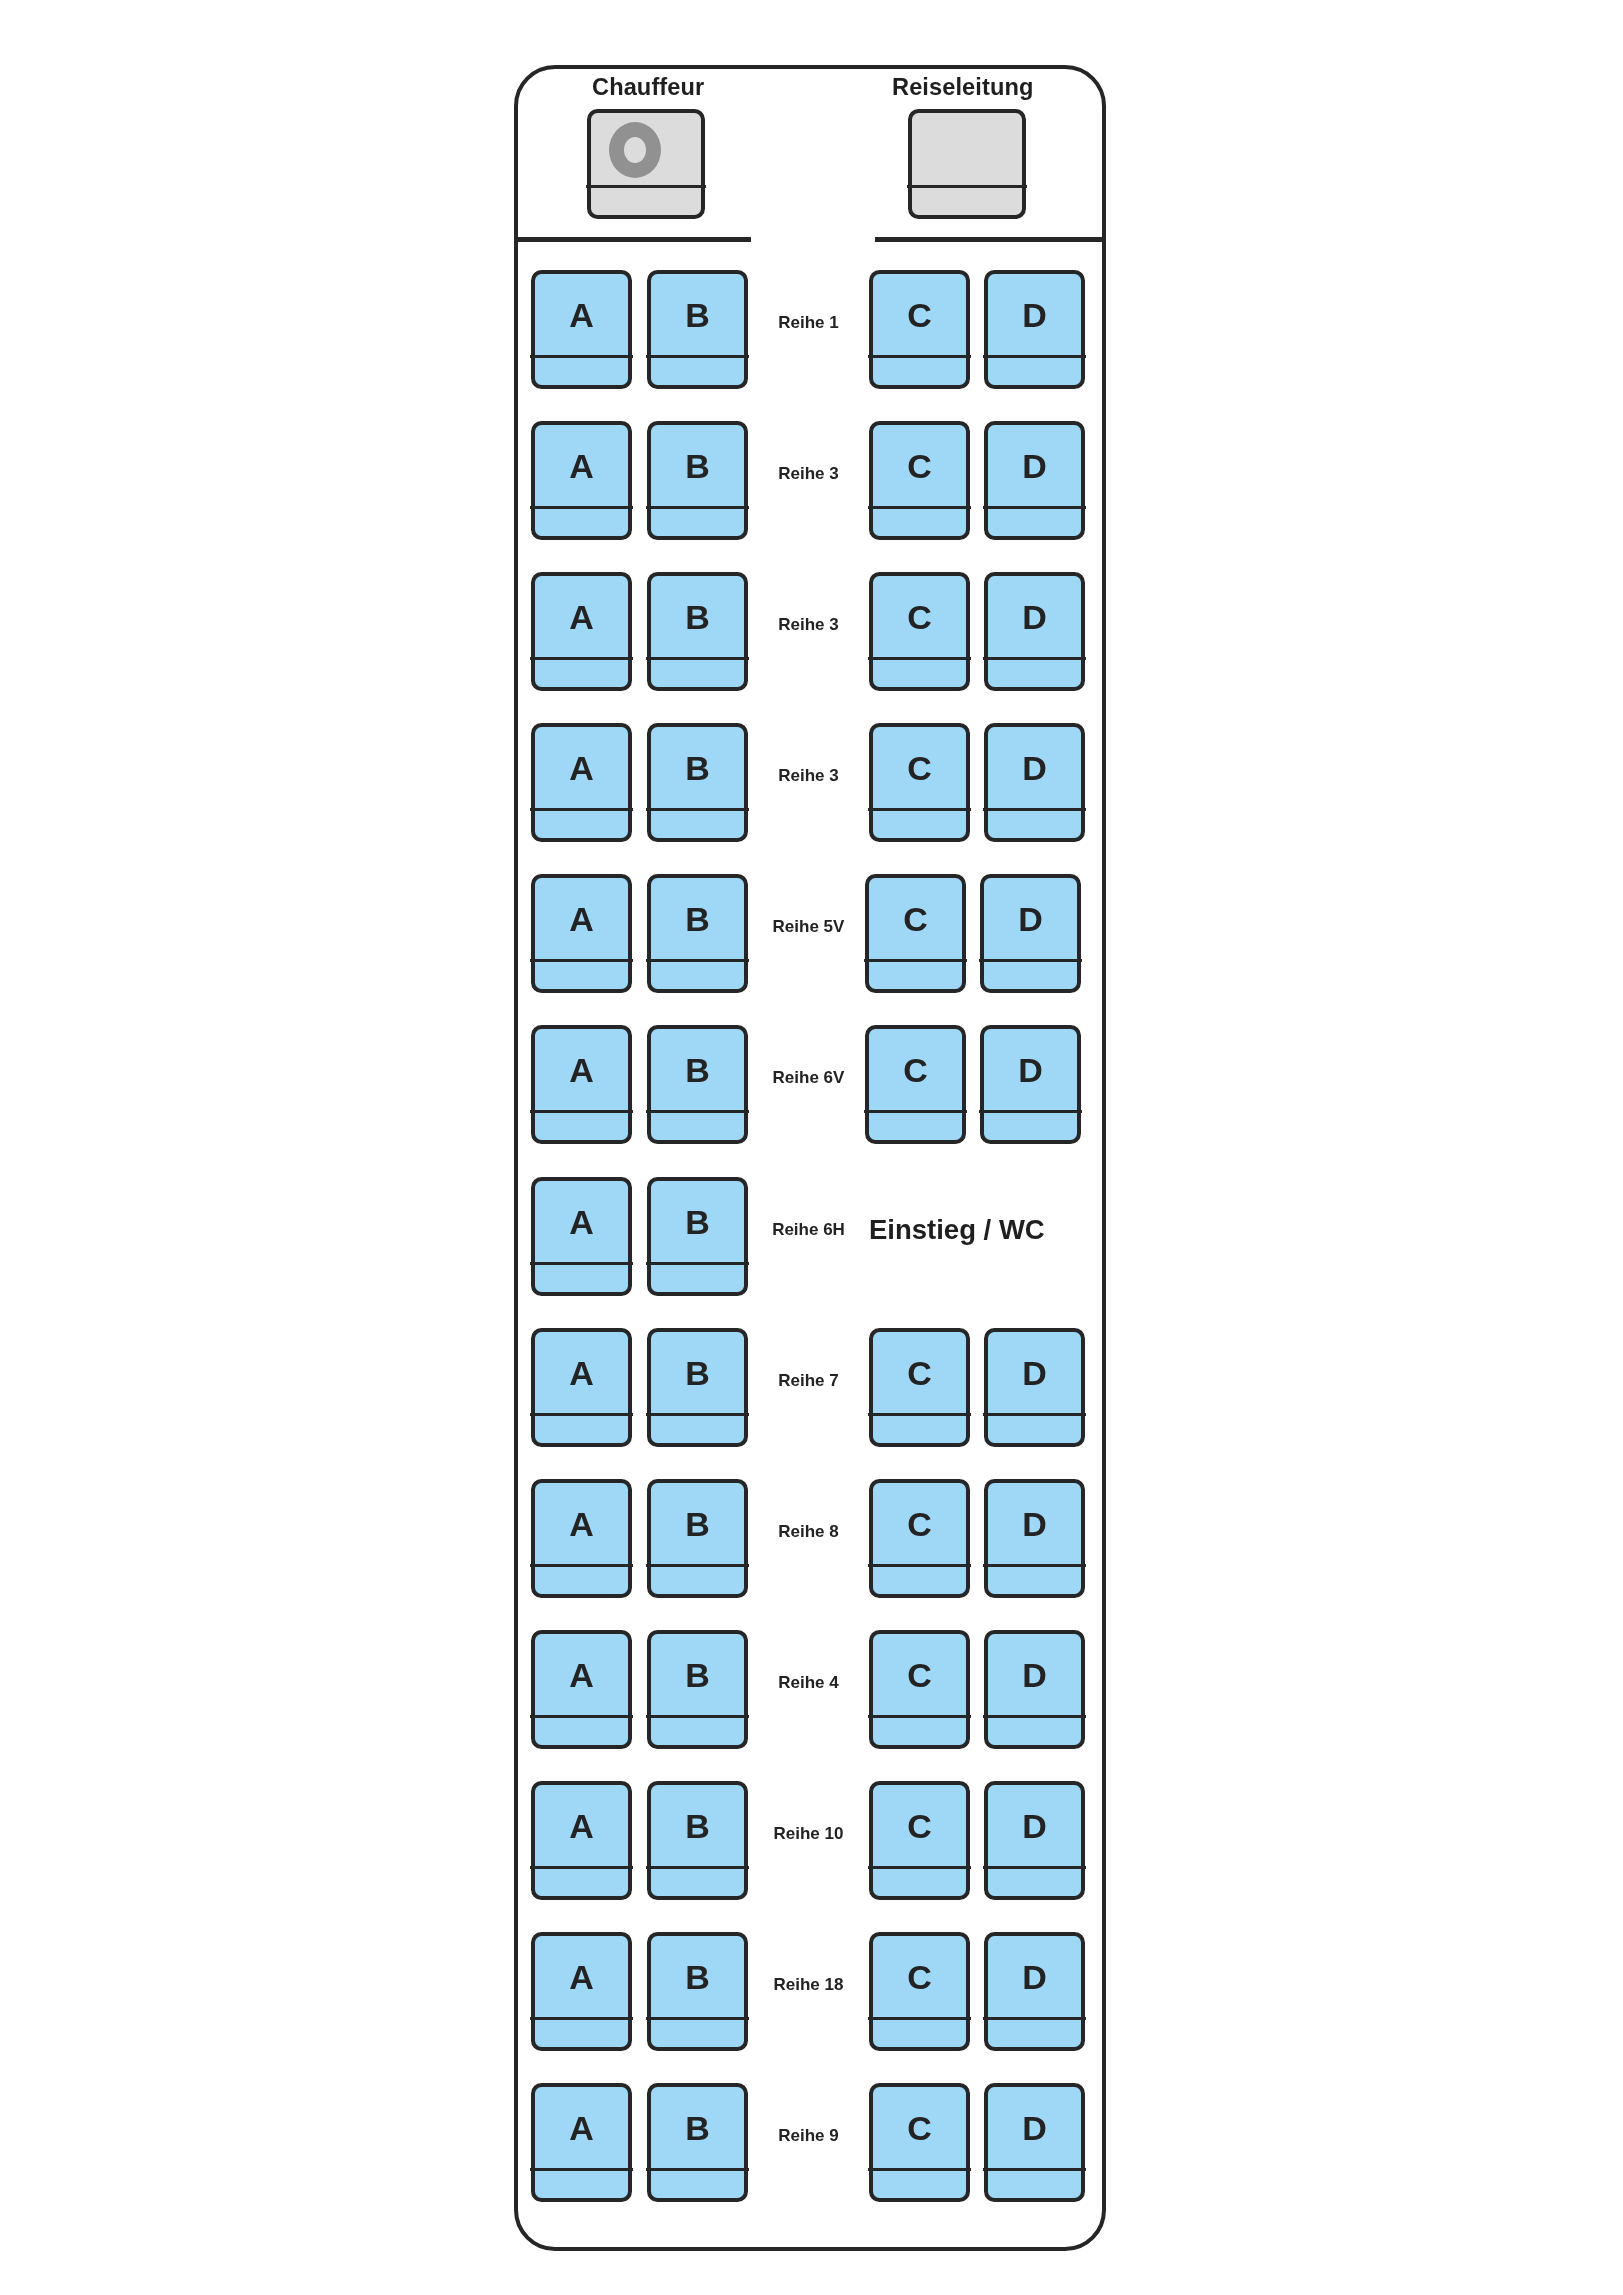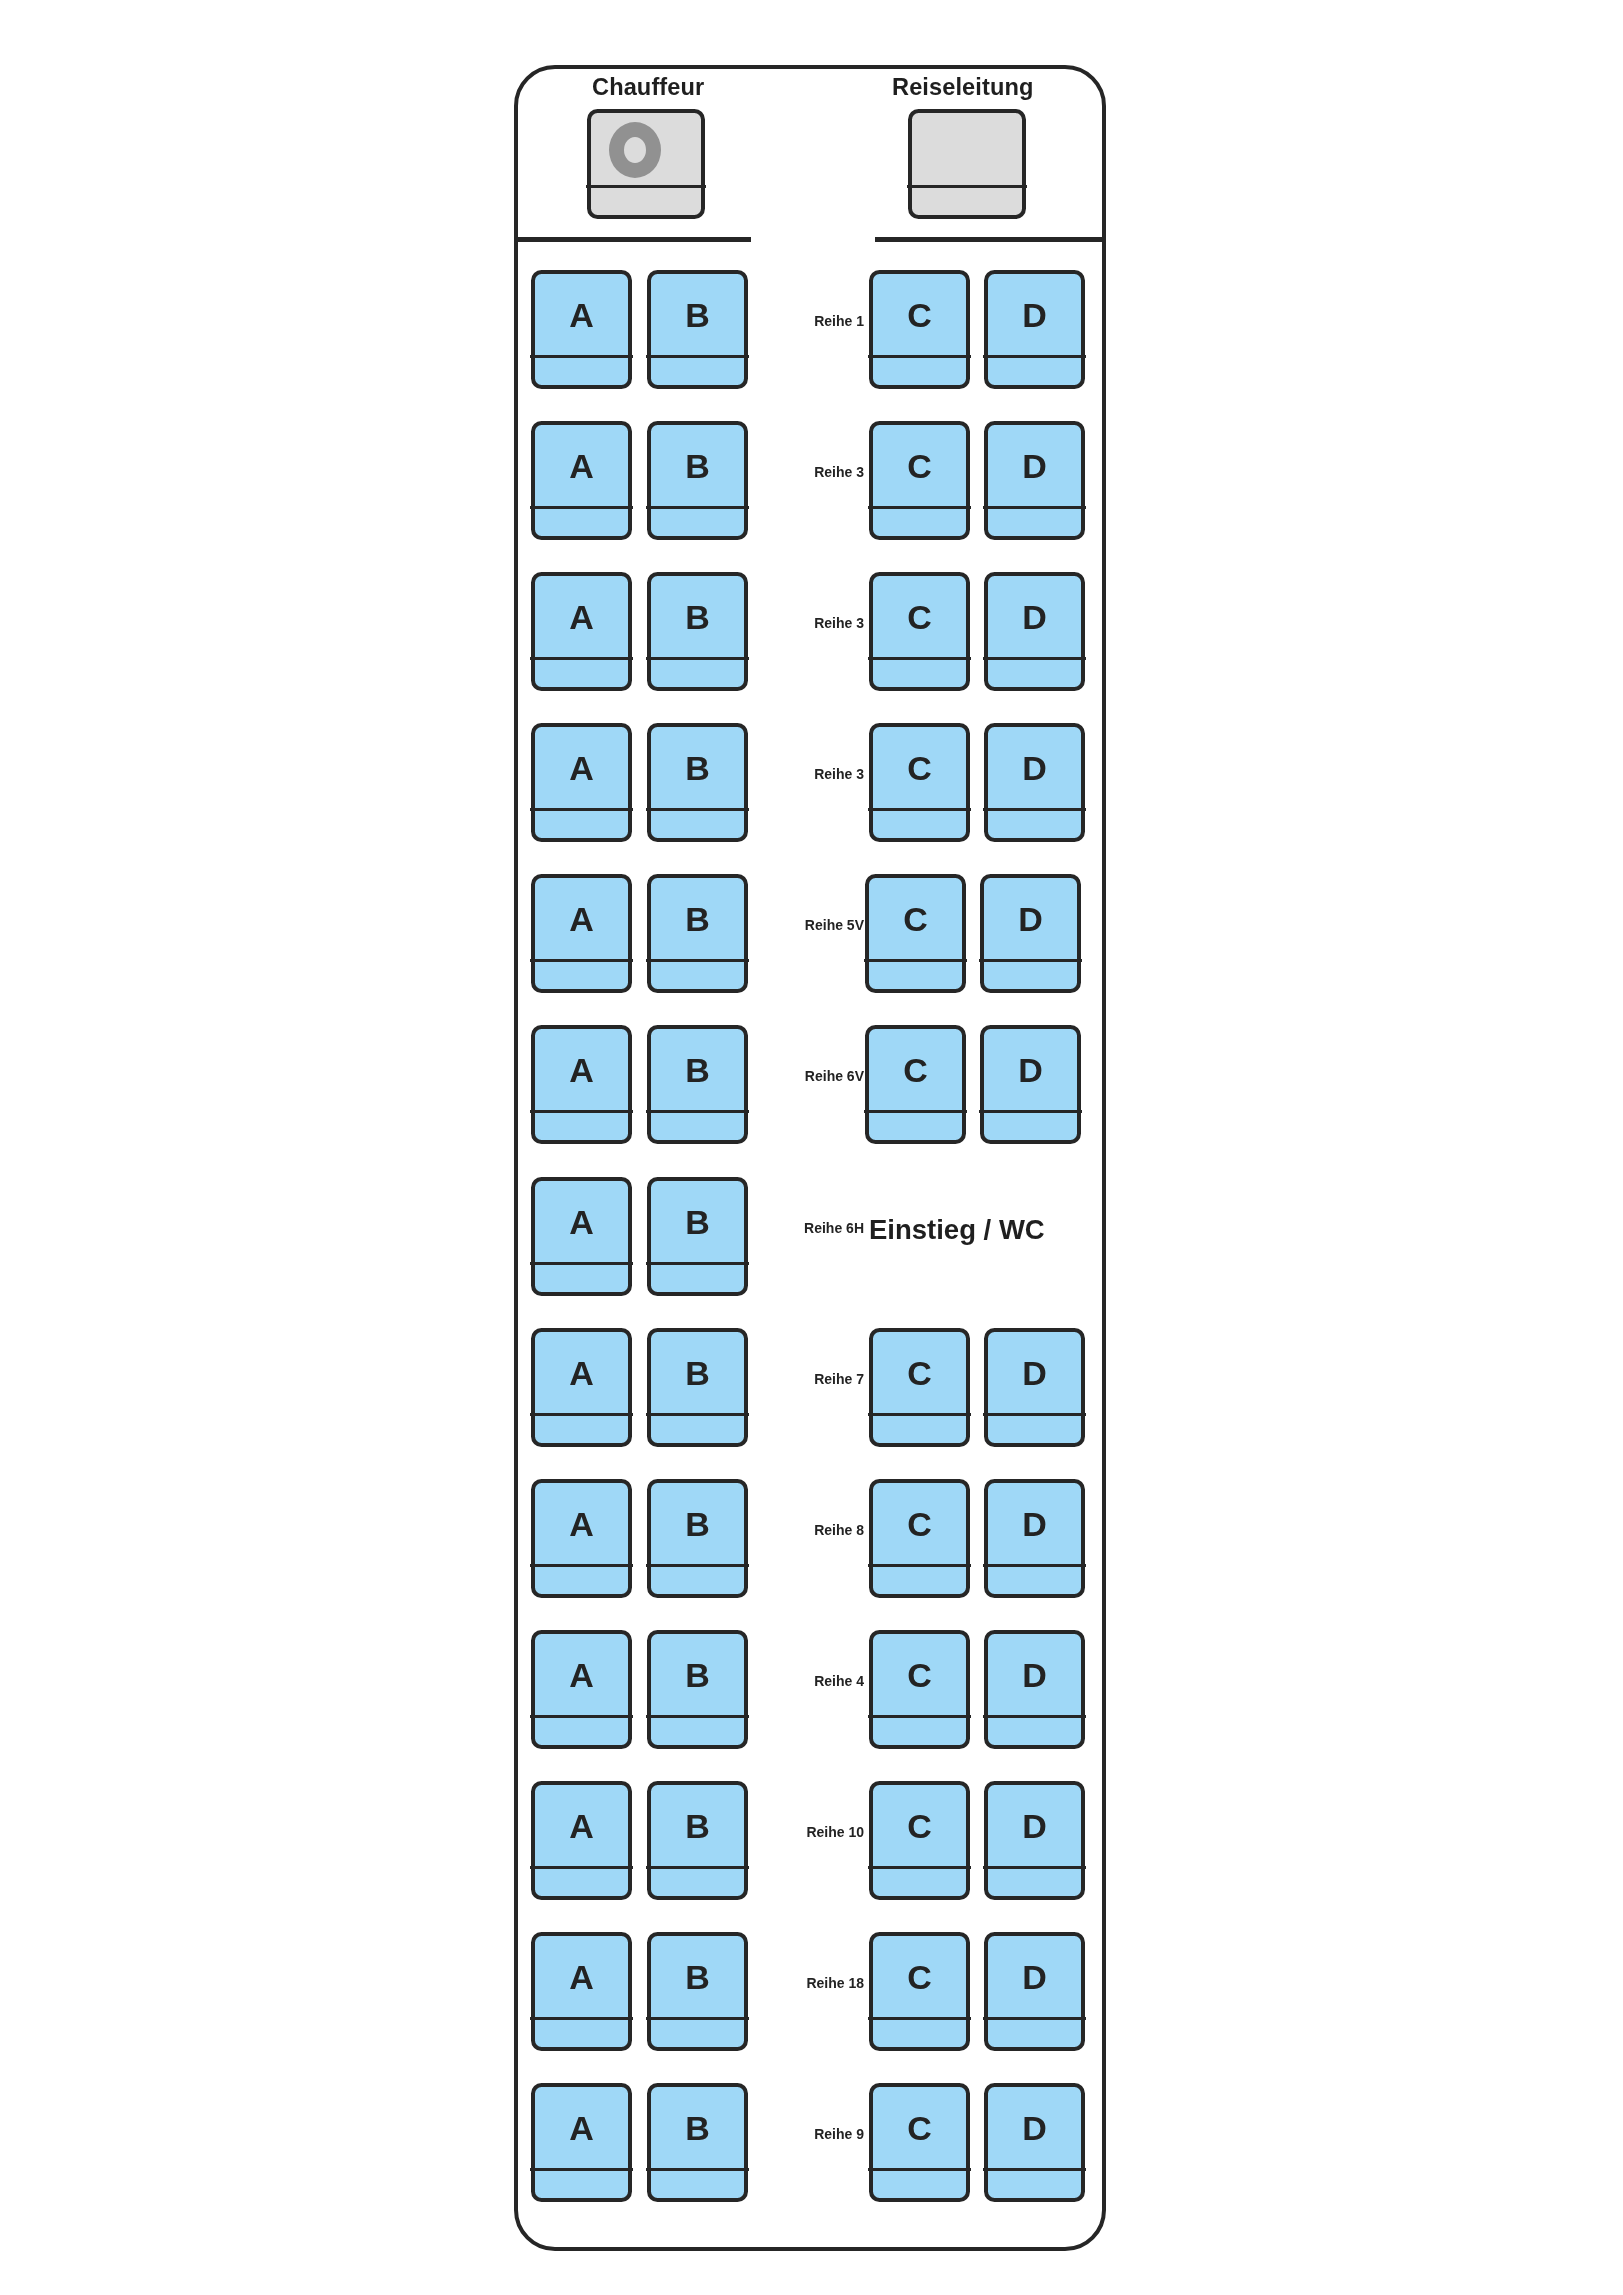--- a/index.html
+++ b/index.html
@@ -129,22 +129,22 @@
   .seat-d { left: 984px; }
   
   .shift-left .seat-c { left: 865px; }
   .shift-left .seat-d { left: 980px; }
 
   .row-label {
     position: absolute;
     left: 753px;
     width: 111px;
     top: 44px;
-    text-align: right;
-    font-size: 14px;
+    text-align: center;
+    font-size: 17px;
     font-weight: bold;
     color: #232323;
     white-space: nowrap;
     line-height: 1;
   }
 
   .zone-label {
     position: absolute;
     left: 869px;
     width: 219px;

